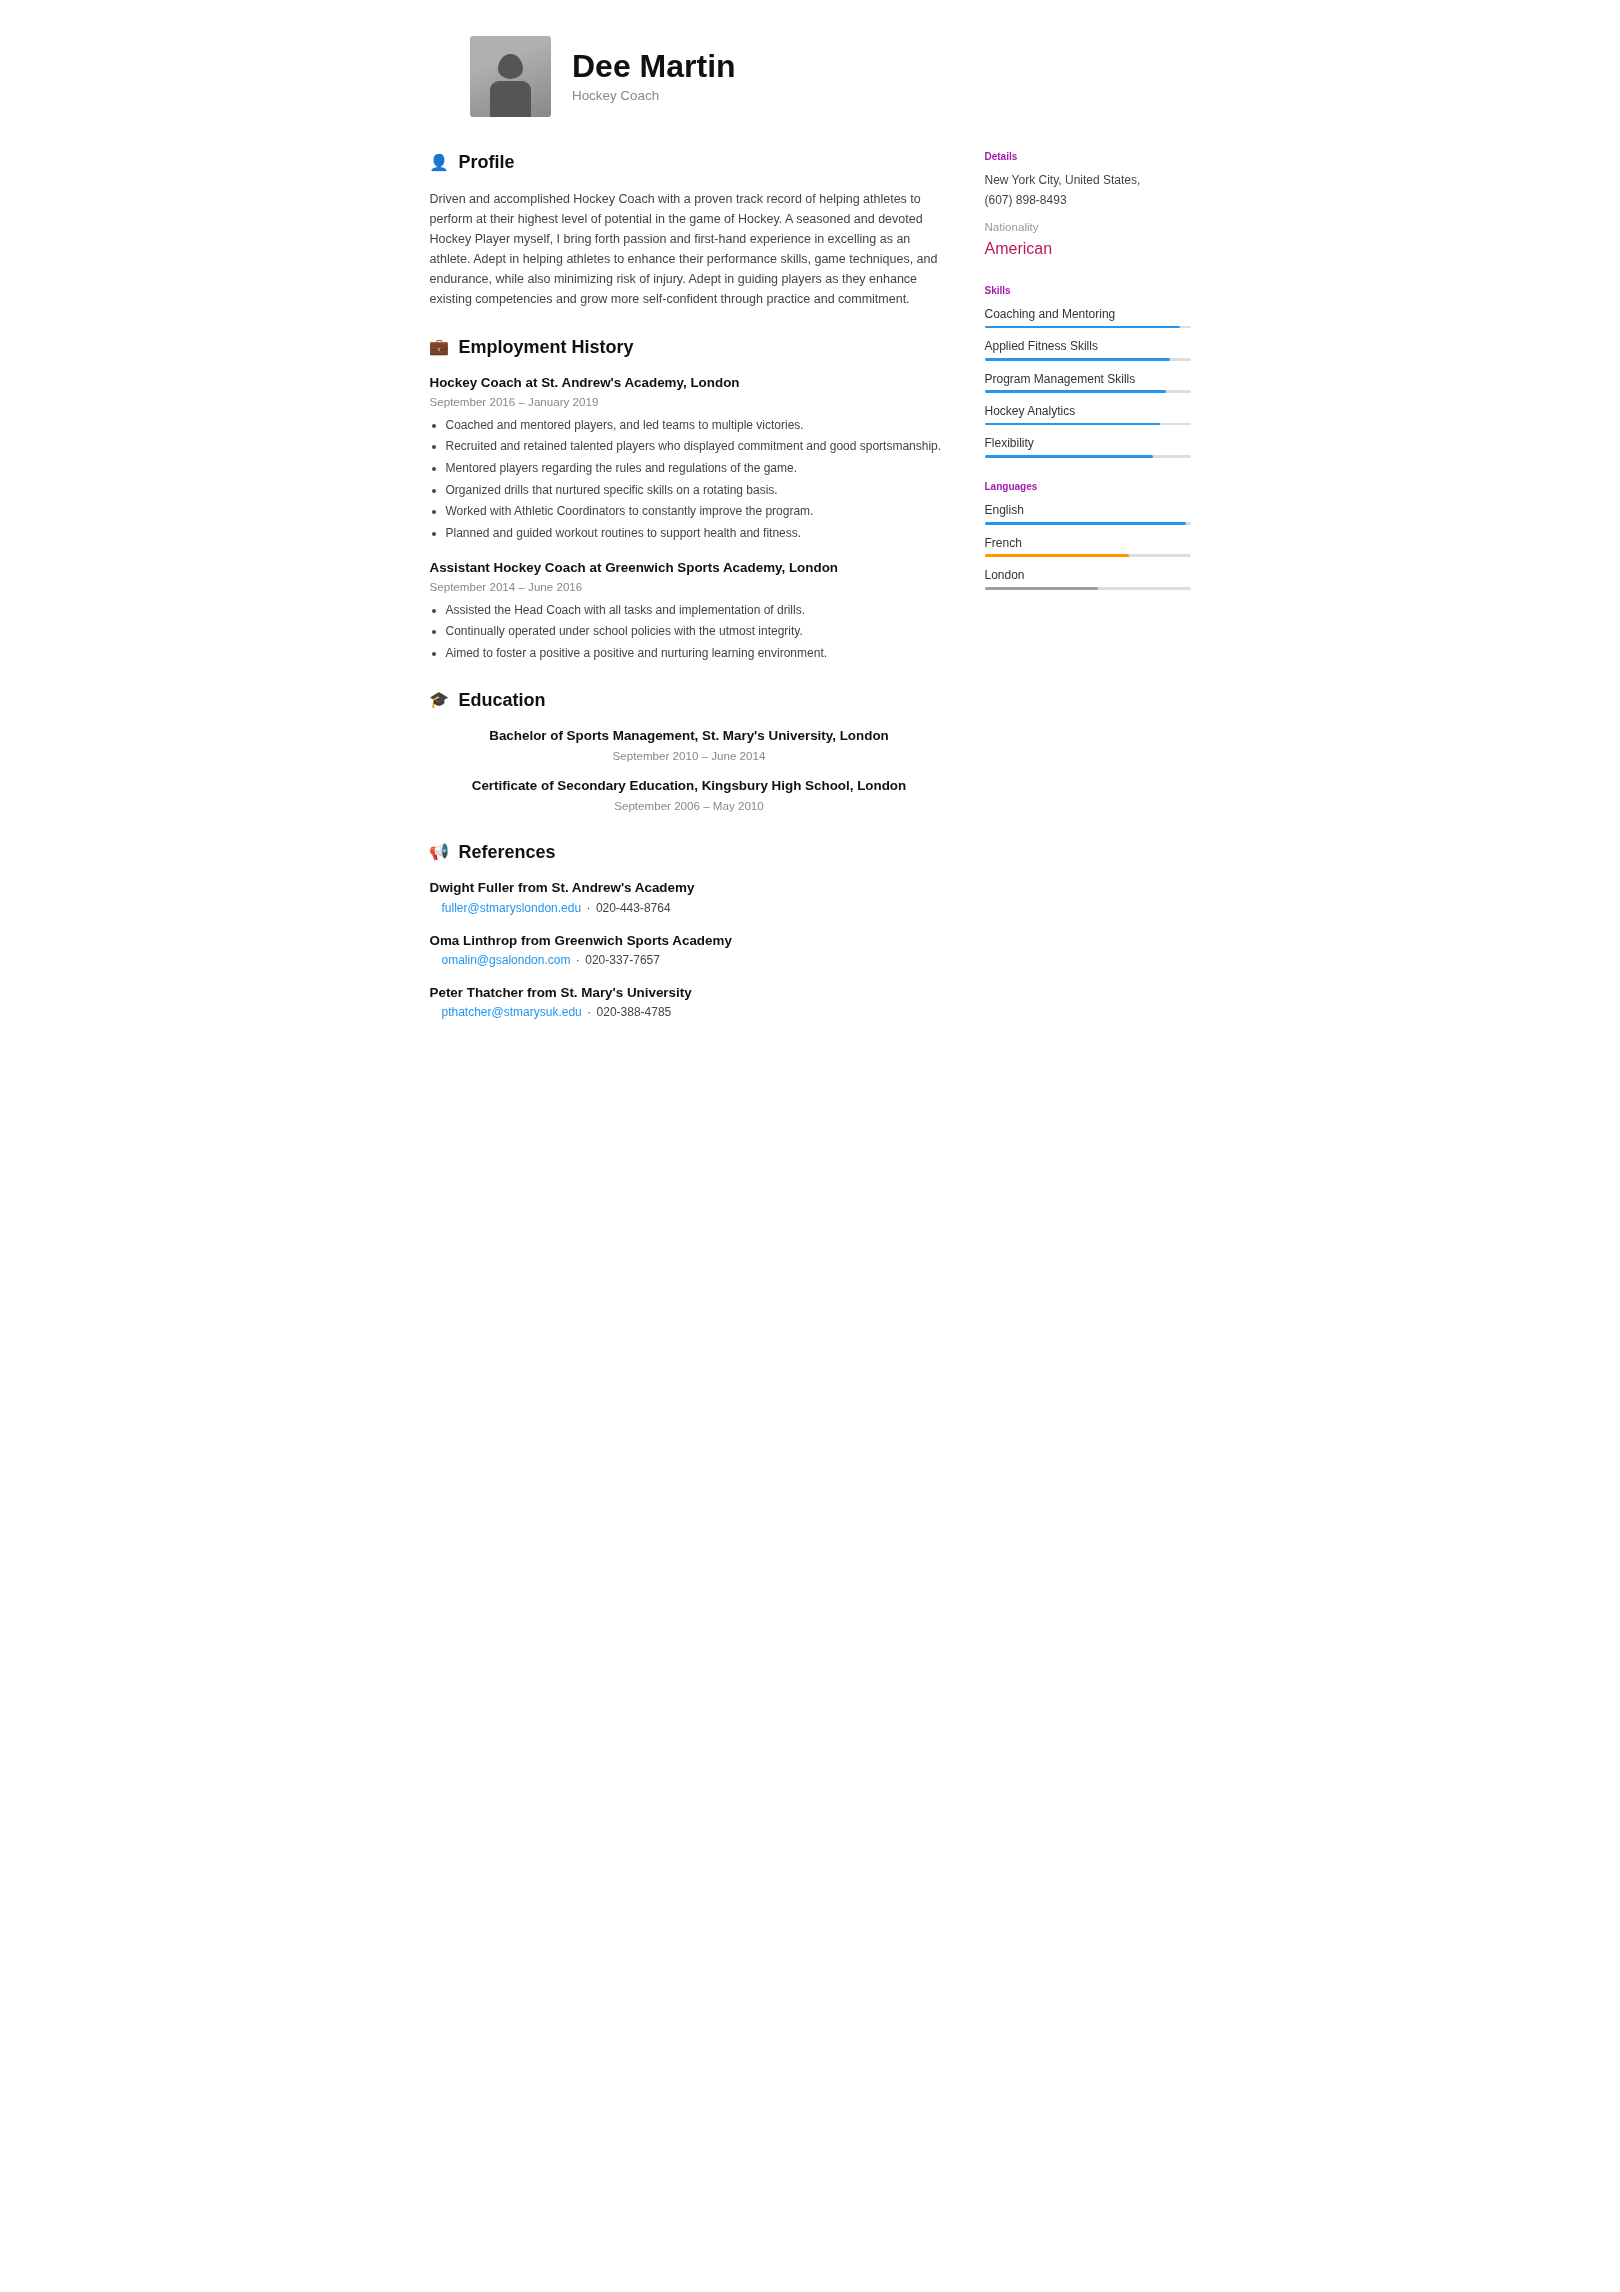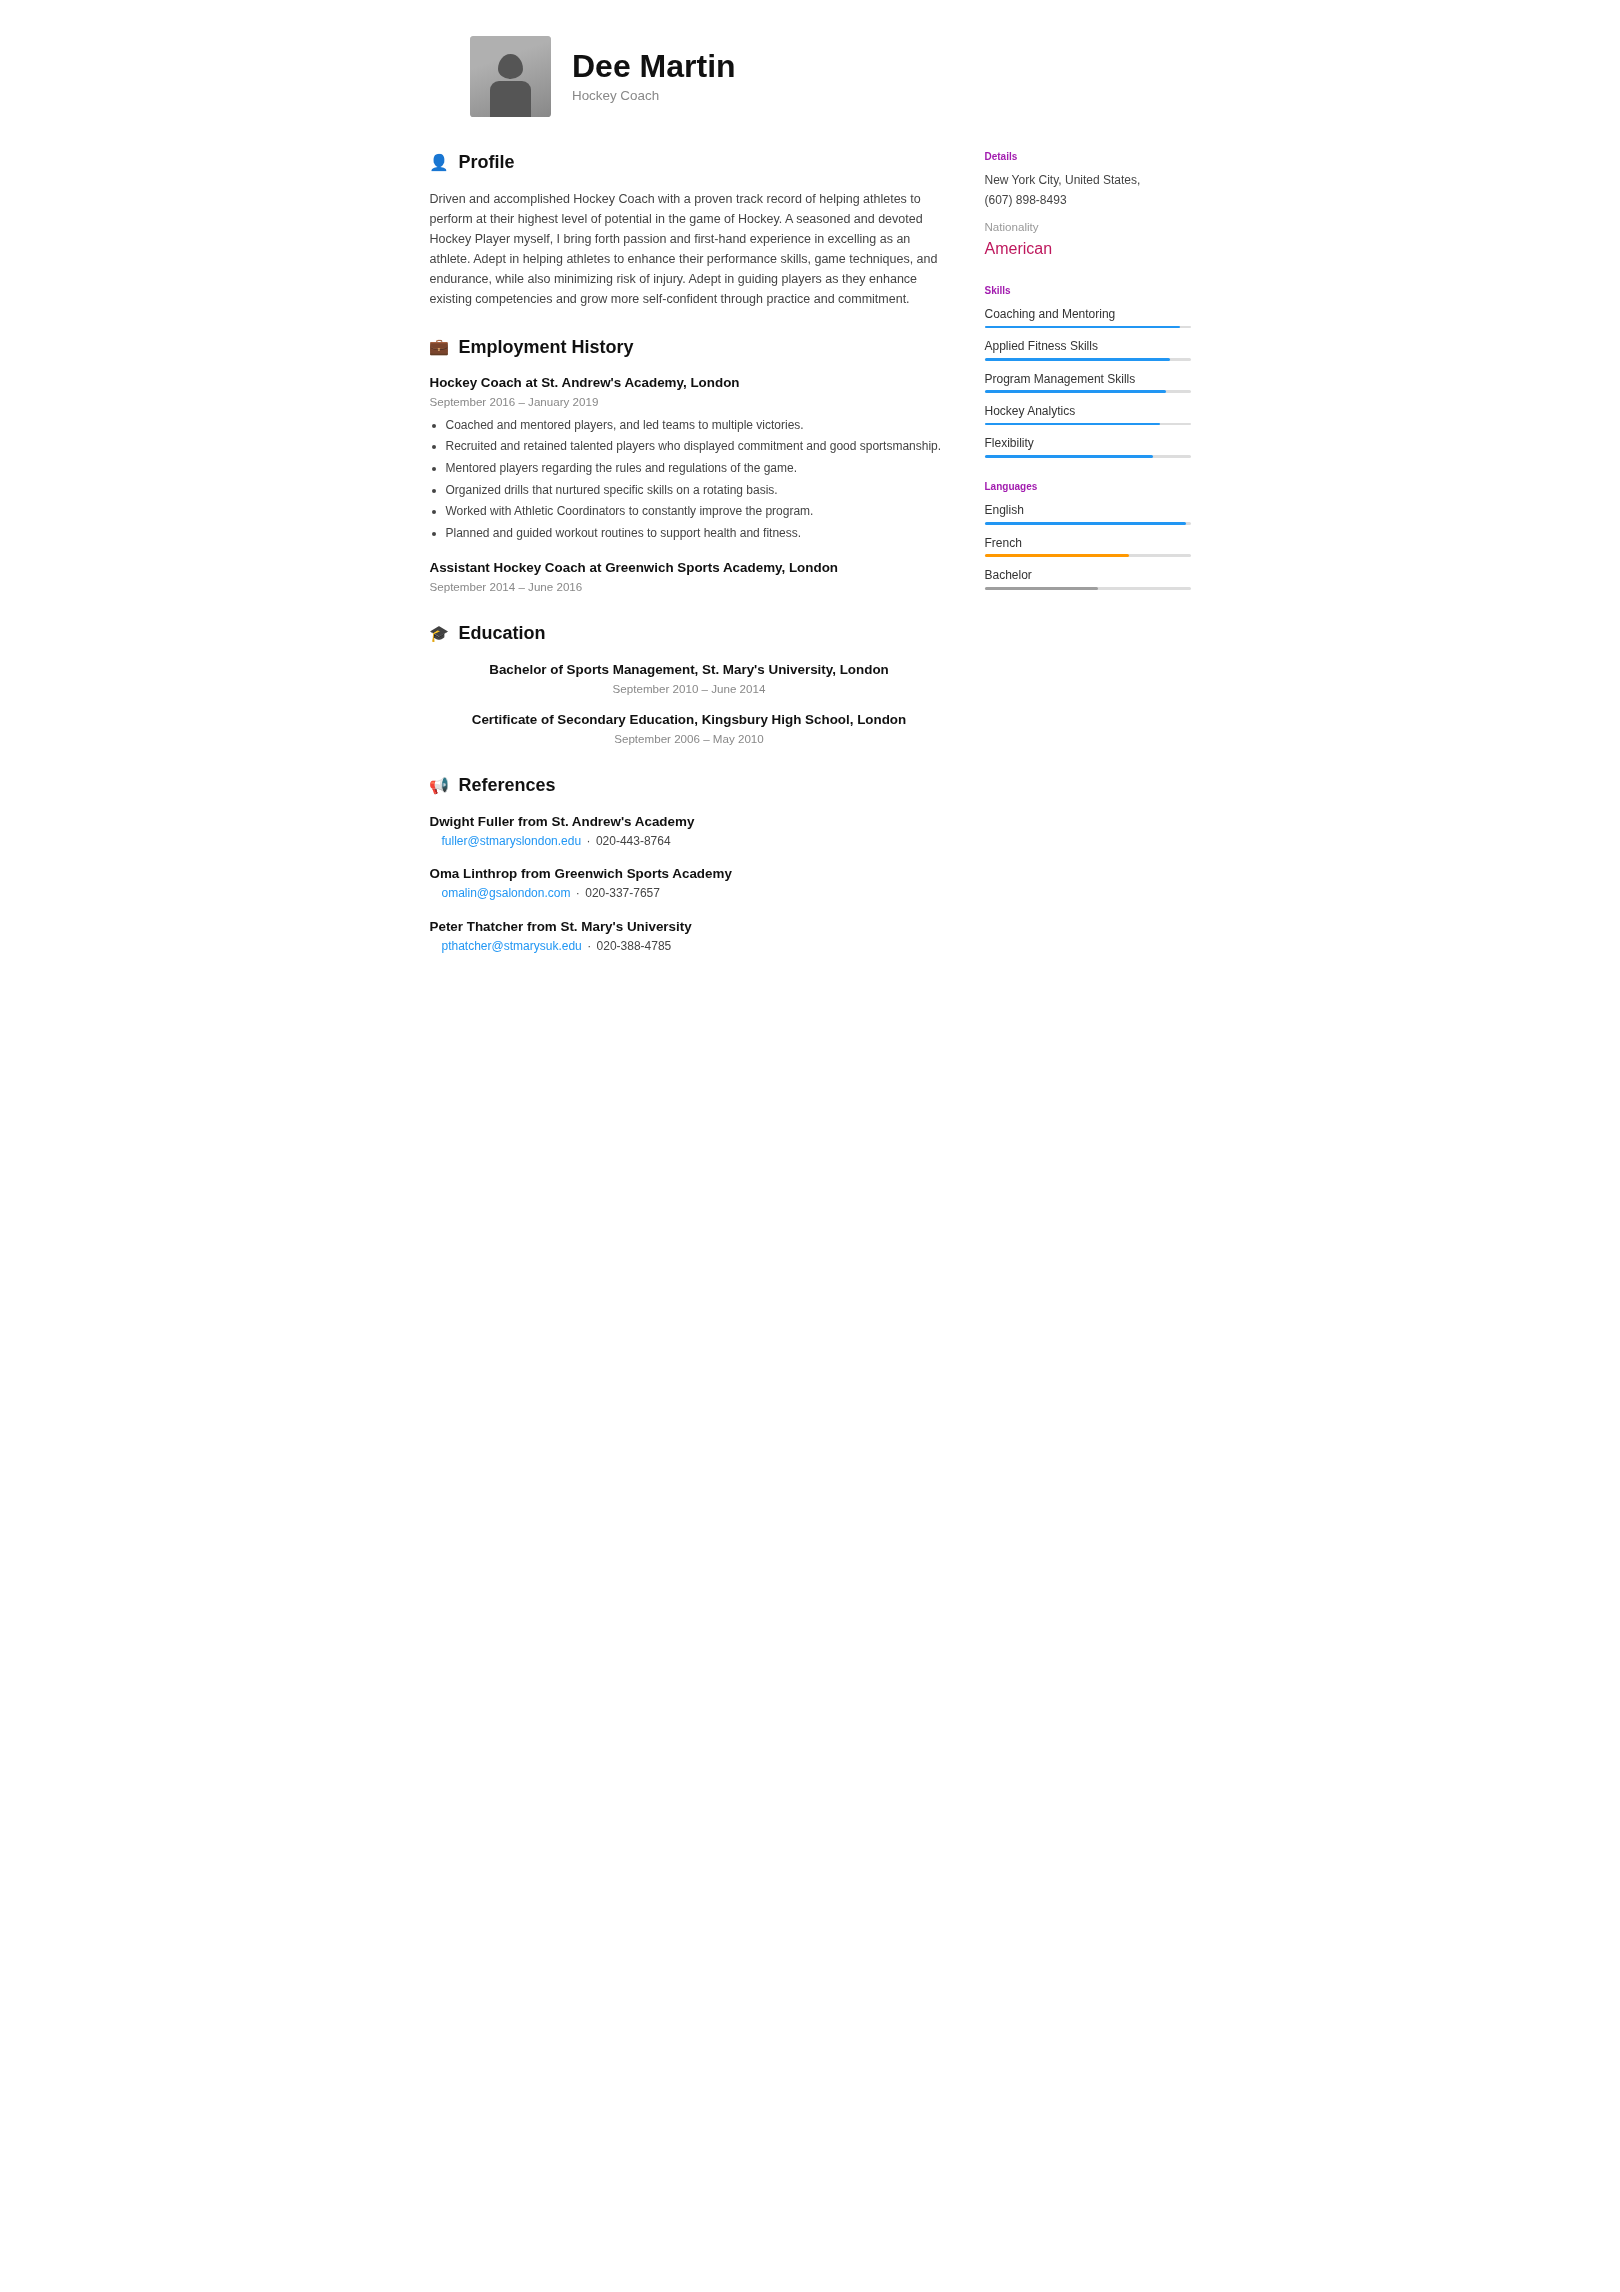--- a/index.html
+++ b/index.html
@@ -297,20 +297,25 @@
                 <li>Recruited and retained talented players who displayed commitment and good sportsmanship.</li>
                 <li>Mentored players regarding the rules and regulations of the game.</li>
                 <li>Organized drills that nurtured specific skills on a rotating basis.</li>
                 <li>Worked with Athletic Coordinators to constantly improve the program.</li>
                 <li>Planned and guided workout routines to support health and fitness.</li>
               </ul>
             </div>
             <div class="job">
               <div class="job-title">Assistant Hockey Coach at Greenwich Sports Academy, London</div>
               <div class="job-dates">September 2014  –  June 2016</div>
+              <ul>
+                <li>Assisted the Head Coach with all tasks and implementation of drills.</li>
+                <li>Continually operated under school policies with the utmost integrity.</li>
+                <li>Aimed to foster a positive a positive and nurturing learning environment.</li>
+              </ul>
             </div>
           </div>
       </div>
 
       <div class="section">
         <div class="section-title">
           <span class="section-icon">🎓</span>
           <span>Education</span>
         </div>
         <div id="edu-container">
@@ -415,21 +420,21 @@
         <div class="lang-bar-fill lang-bar-blue" style="width:98%"></div>
       </div>
     </div>
             <div class="lang-item">
       <div class="lang-name">French</div>
       <div class="lang-bar-bg">
         <div class="lang-bar-fill lang-bar-orange" style="width:70%"></div>
       </div>
     </div>
             <div class="lang-item">
-      <div class="lang-name">Bachelor</div>
+      <div class="lang-name">London</div>
       <div class="lang-bar-bg">
         <div class="lang-bar-fill lang-bar-gray" style="width:55%"></div>
       </div>
     </div>
           </div>
       </div>
 
     </div>
   </div>
 </div>

